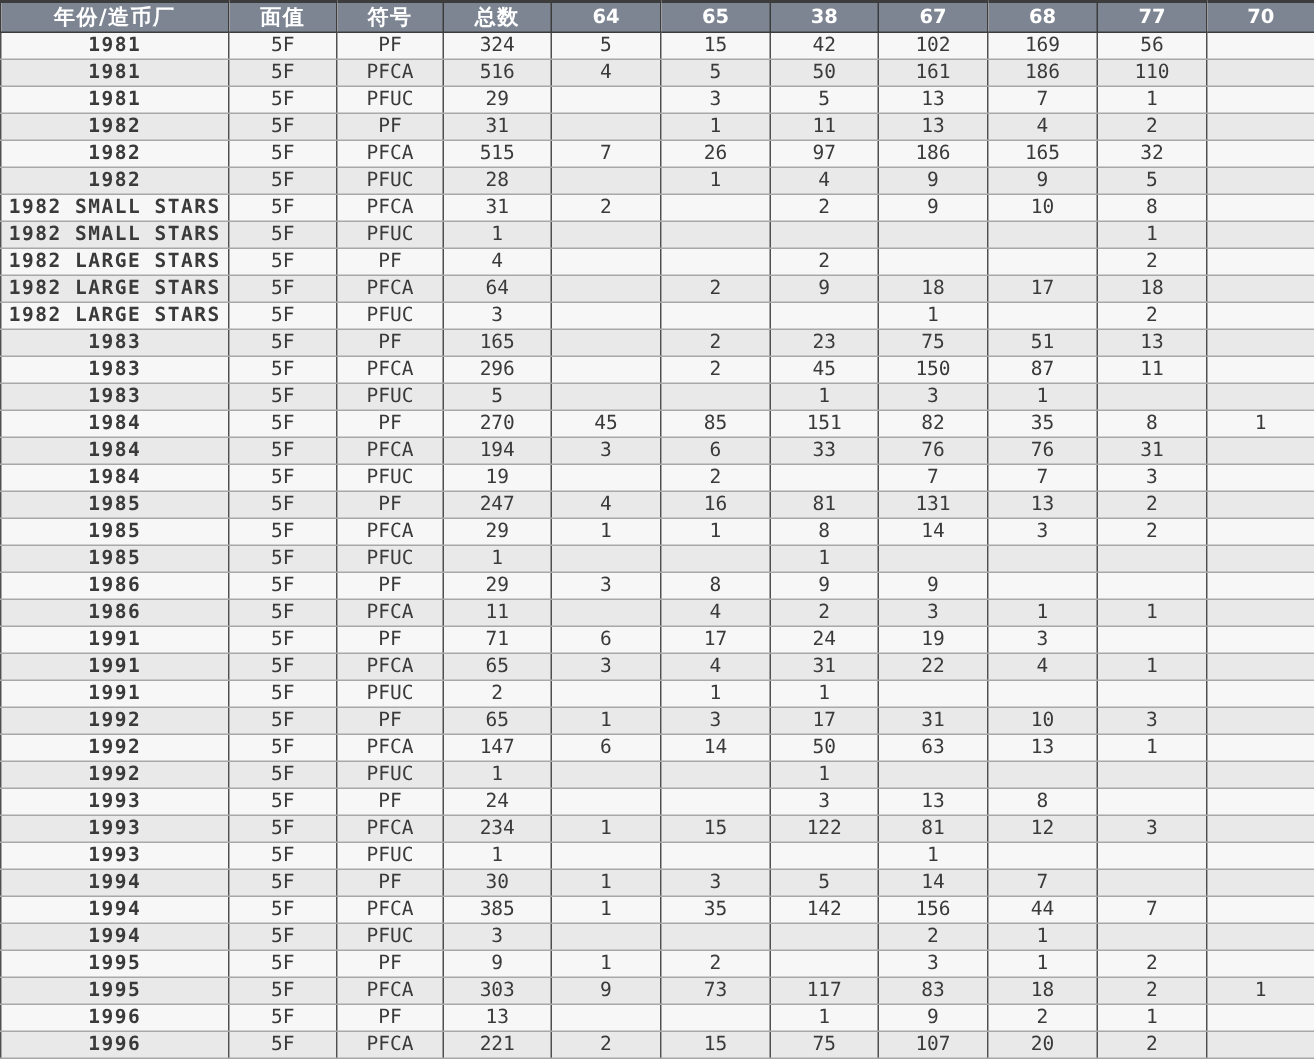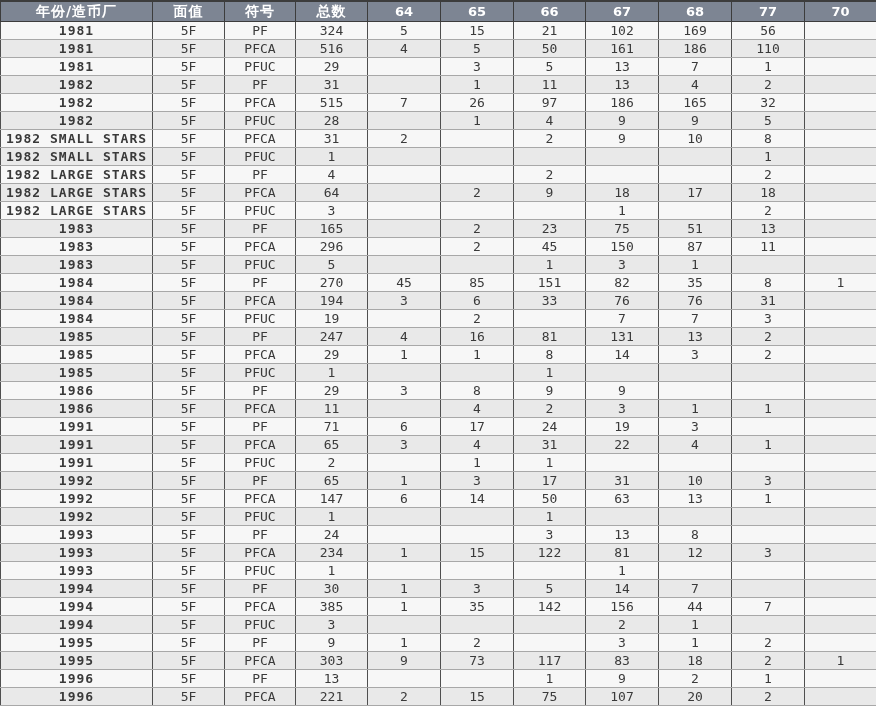--- a/index.html
+++ b/index.html
@@ -95,36 +95,36 @@
         <col style="width:72px">
     </colgroup>
     <thead>
       <tr>
         <th class="cn">年份/造币厂</th>
         <th class="cn">面值</th>
         <th class="cn">符号</th>
         <th class="cn">总数</th>
         <th>64</th>
         <th>65</th>
-        <th>66</th>
+        <th>38</th>
         <th>67</th>
         <th>68</th>
         <th>77</th>
         <th>70</th>
       </tr>
     </thead>
     <tbody>
         <tr class="odd">
           <td class="year">1981</td>
           <td>5F</td>
           <td>PF</td>
           <td>324</td>
           <td>5</td>
           <td>15</td>
-          <td>21</td>
+          <td>42</td>
           <td>102</td>
           <td>169</td>
           <td>56</td>
           <td></td>
         </tr>
         <tr class="even">
           <td class="year">1981</td>
           <td>5F</td>
           <td>PFCA</td>
           <td>516</td>

